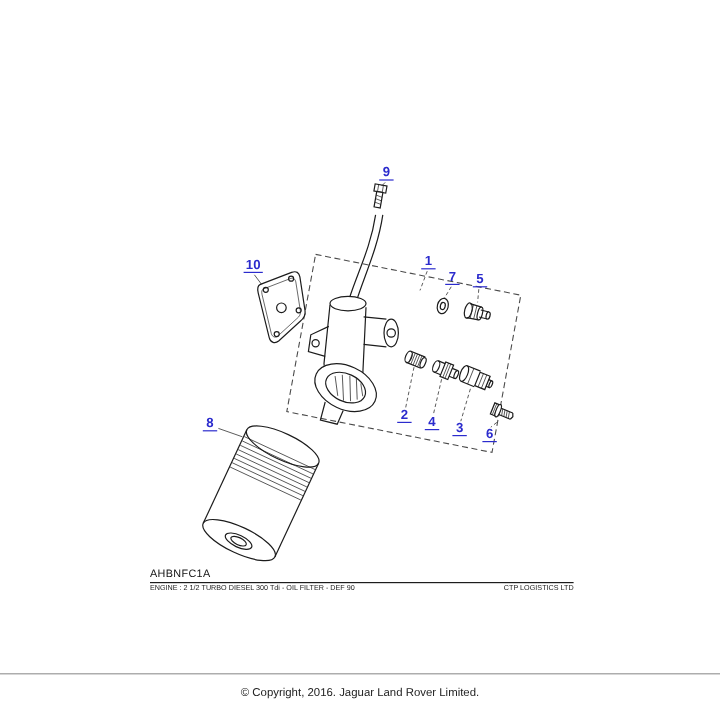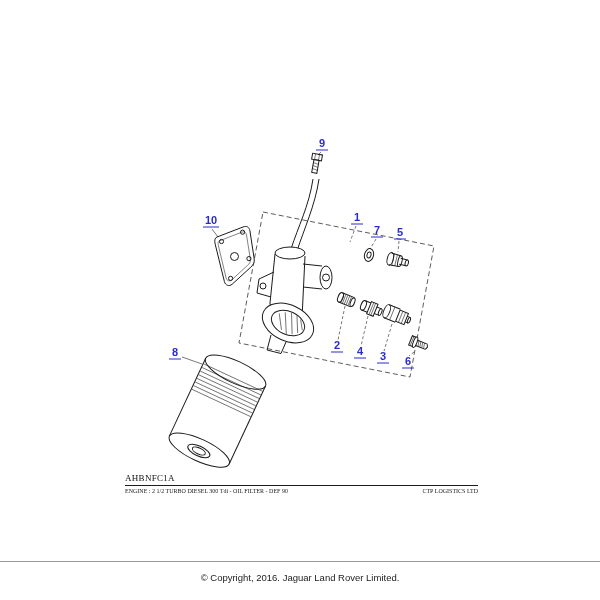--- a/index.html
+++ b/index.html
@@ -13,21 +13,21 @@
   .lnw  {fill:#ffffff;stroke:#1c1c1c;stroke-width:1;}
   .thin {fill:none;stroke:#1c1c1c;stroke-width:0.55;}
   .dash {fill:none;stroke:#4a4a4a;stroke-width:0.9;stroke-dasharray:5 3;}
   .leader  {fill:none;stroke:#1c1c1c;stroke-width:0.6;}
   .leader-d{fill:none;stroke:#1c1c1c;stroke-width:0.6;stroke-dasharray:3 2.2;}
   .callout {font-family:"Liberation Sans",sans-serif;font-size:11px;font-weight:bold;
             fill:var(--accent,#2b2bcd);text-anchor:middle;}
   .callout-u{stroke:var(--accent,#2b2bcd);stroke-width:1;}
 
   
-  .plate{position:absolute;left:125px;top:473px;width:353px;color:#111;font-family:Liberation Serif, serif;}
+  .plate{position:absolute;left:125px;top:473px;width:353px;color:#111;}
   .plate-code{font-size:9px;letter-spacing:.3px;margin-bottom:2px;}
   .plate-rule{border-top:1px solid #1c1c1c;height:0;margin-bottom:2px;}
   .plate-row{display:flex;justify-content:space-between;font-size:6px;color:#222;}
 
   
   .copyright{position:absolute;left:0;top:561px;width:600px;border-top:1px solid #9a9a9a;
              text-align:center;padding-top:10px;font-size:9.5px;color:#222;}
 </style>
 </head>
 <body>

